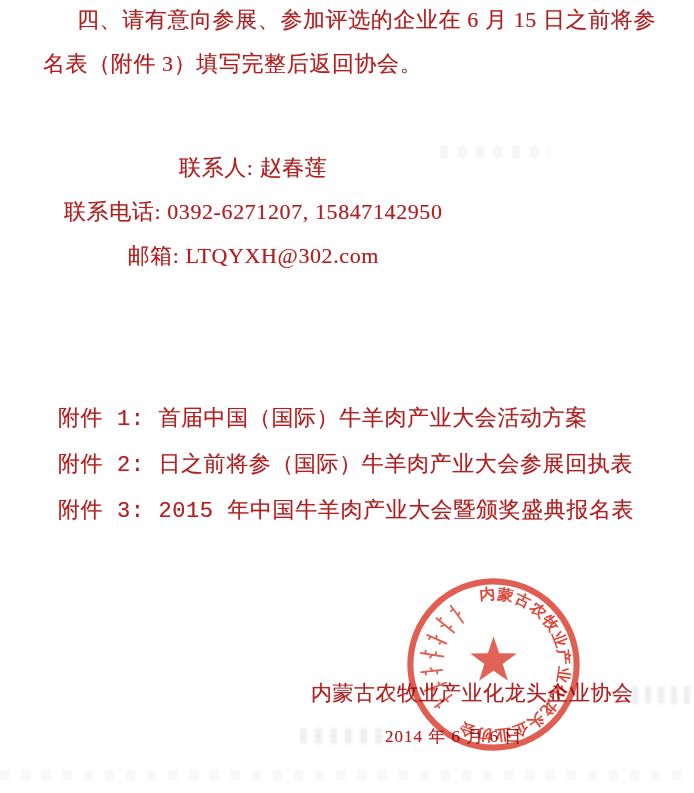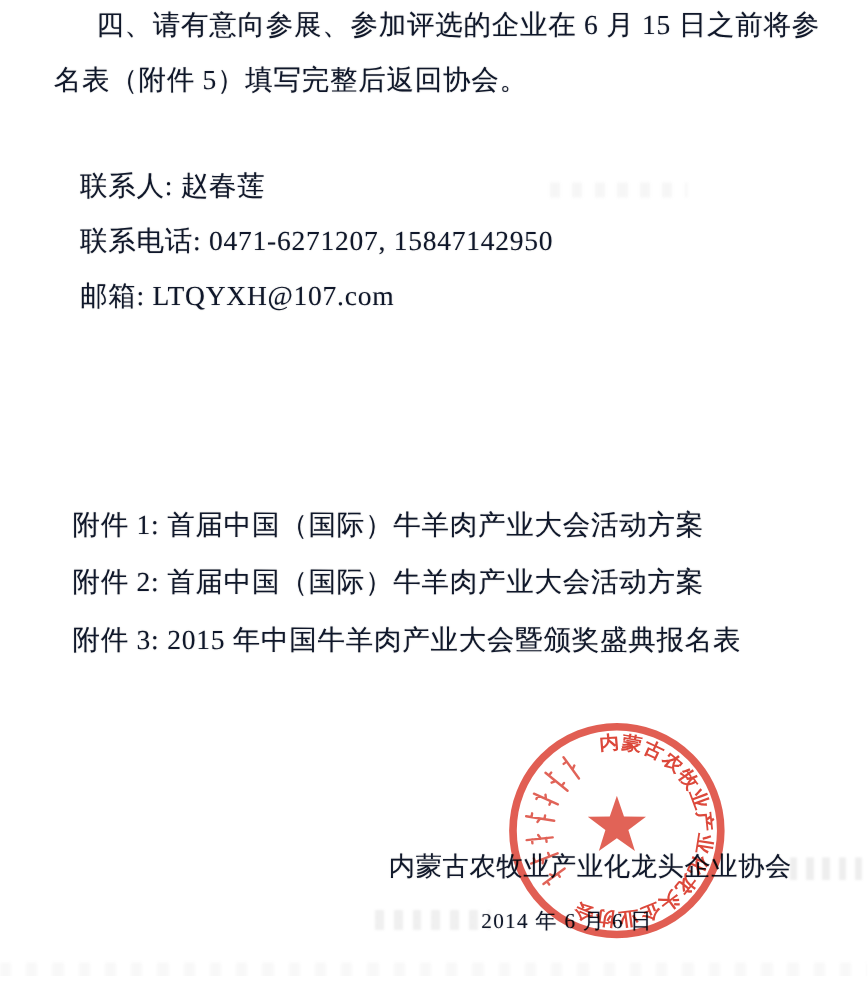--- a/index.html
+++ b/index.html
@@ -2,47 +2,48 @@
 <html><head>
 <meta charset="utf-8">
 <style>
   html, body { margin: 0; padding: 0; background: #ffffff; }
   .page {
     position: relative;
     width: 694px;
     height: 781px;
     background: #ffffff;
     font-family: "Liberation Serif", "DejaVu Serif", serif;
-    color: #0f172a;
+    color: #b91c1c;
     overflow: hidden;
   }
   .para { position: absolute; top: -2px; left: 43px; right: 20px; }
   .para .pline {
     line-height: 44px;
     font-size: 22px;
     letter-spacing: 0.6px;
     white-space: pre;
     text-shadow: 0 0 1px rgba(45,45,45,0.4);
   }
   .para .indent { text-indent: 34px; }
-  .contact { position: absolute; top: 127px; left: 64px; }
+  .contact { position: absolute; top: 146px; left: 64px; text-align: center; }
   .contact .cline {
     line-height: 44px;
     font-size: 22px;
     letter-spacing: 0.6px;
     white-space: pre;
     text-shadow: 0 0 1px rgba(45,45,45,0.4);
   }
   .attachments { position: absolute; top: 397px; left: 58px; }
   .attachments .aline {
     line-height: 46px;
     font-size: 22px;
     letter-spacing: 0.6px;
     white-space: pre;
     text-shadow: 0 0 1px rgba(45,45,45,0.4);
+    font-family: Liberation Mono, monospace;
   }
   .sig-org {
     position: absolute;
     top: 679px;
     left: 311px;
     font-size: 21px;
     letter-spacing: 0.5px;
     line-height: 28px;
     white-space: pre;
     z-index: 1;
@@ -97,32 +98,32 @@
     filter: blur(1.2px);
   }
 </style>
 </head>
 <body>
 
 <div class="page">
 
   <div class="para">
     <div class="pline indent">四、请有意向参展、参加评选的企业在 6 月 15 日之前将参</div>
-    <div class="pline">名表（附件 5）填写完整后返回协会。</div>
+    <div class="pline">名表（附件 3）填写完整后返回协会。</div>
   </div>
 
   <div class="contact">
     <div class="cline">联系人: 赵春莲</div>
-    <div class="cline">联系电话: 0471-6271207, 15847142950</div>
-    <div class="cline">邮箱: LTQYXH@107.com</div>
+    <div class="cline">联系电话: 0392-6271207, 15847142950</div>
+    <div class="cline">邮箱: LTQYXH@302.com</div>
   </div>
 
   <div class="attachments">
     <div class="aline">附件 1: 首届中国（国际）牛羊肉产业大会活动方案</div>
-    <div class="aline">附件 2: 首届中国（国际）牛羊肉产业大会活动方案</div>
+    <div class="aline">附件 2: 日之前将参（国际）牛羊肉产业大会参展回执表</div>
     <div class="aline">附件 3: 2015 年中国牛羊肉产业大会暨颁奖盛典报名表</div>
   </div>
 
   <div class="sig-org">内蒙古农牧业产业化龙头企业协会</div>
   <div class="sig-date">2014 年 6 月 6 日</div>
 
   <svg class="seal" viewBox="0 0 200 200" aria-hidden="true">
     <defs>
       <path id="sealArc" d="M 80.6 27.6 A 75 75 0 1 1 57.0 161.4" fill="none"></path>
     </defs>

